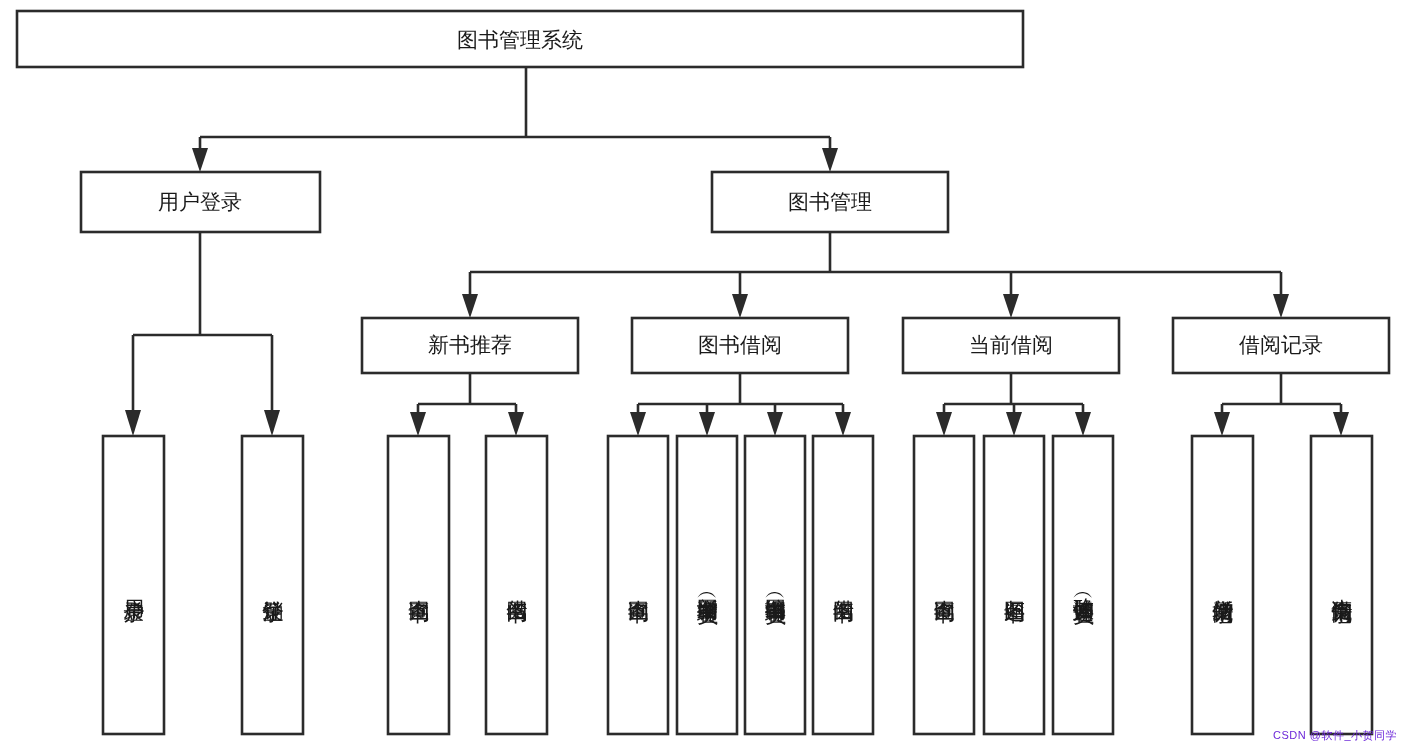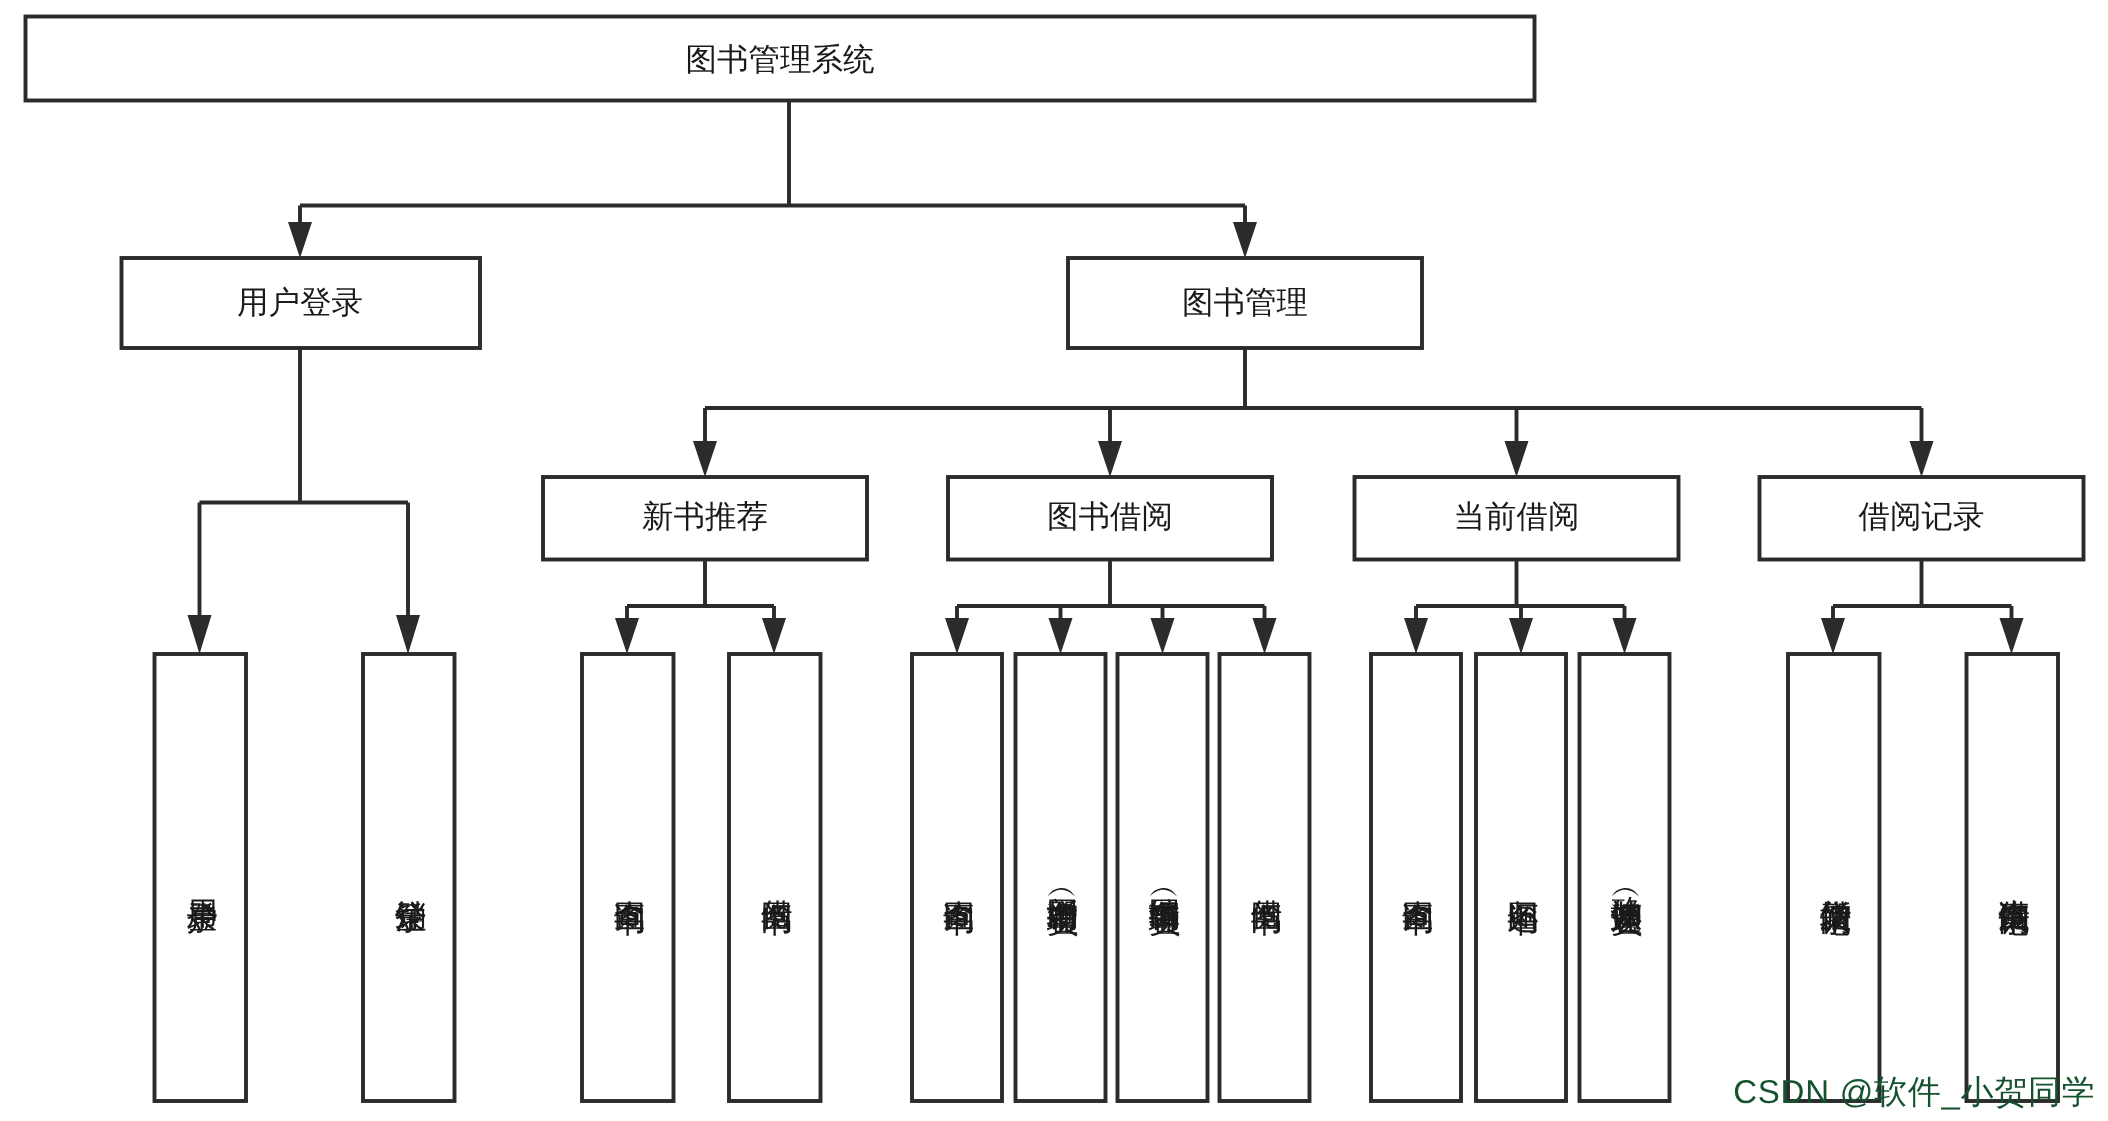--- a/index.html
+++ b/index.html
@@ -61,22 +61,22 @@
     letter-spacing: 1px;
     color: #1a1a1a;
     white-space: nowrap;
     pointer-events: none;
   }
   .watermark {
     position: absolute;
     right: 8px;
     bottom: 4px;
     font-family: "Liberation Sans", "DejaVu Sans", sans-serif;
-    font-size: 22px;
-    color: #14532d;
+    font-size: 11px;
+    color: #6d28d9;
     letter-spacing: 0.5px;
     user-select: none;
   }
 </style>
 </head>
 <body>
 
 <div id="diagram-root">
 
   <svg class="flow" viewBox="0 0 1405 747">

